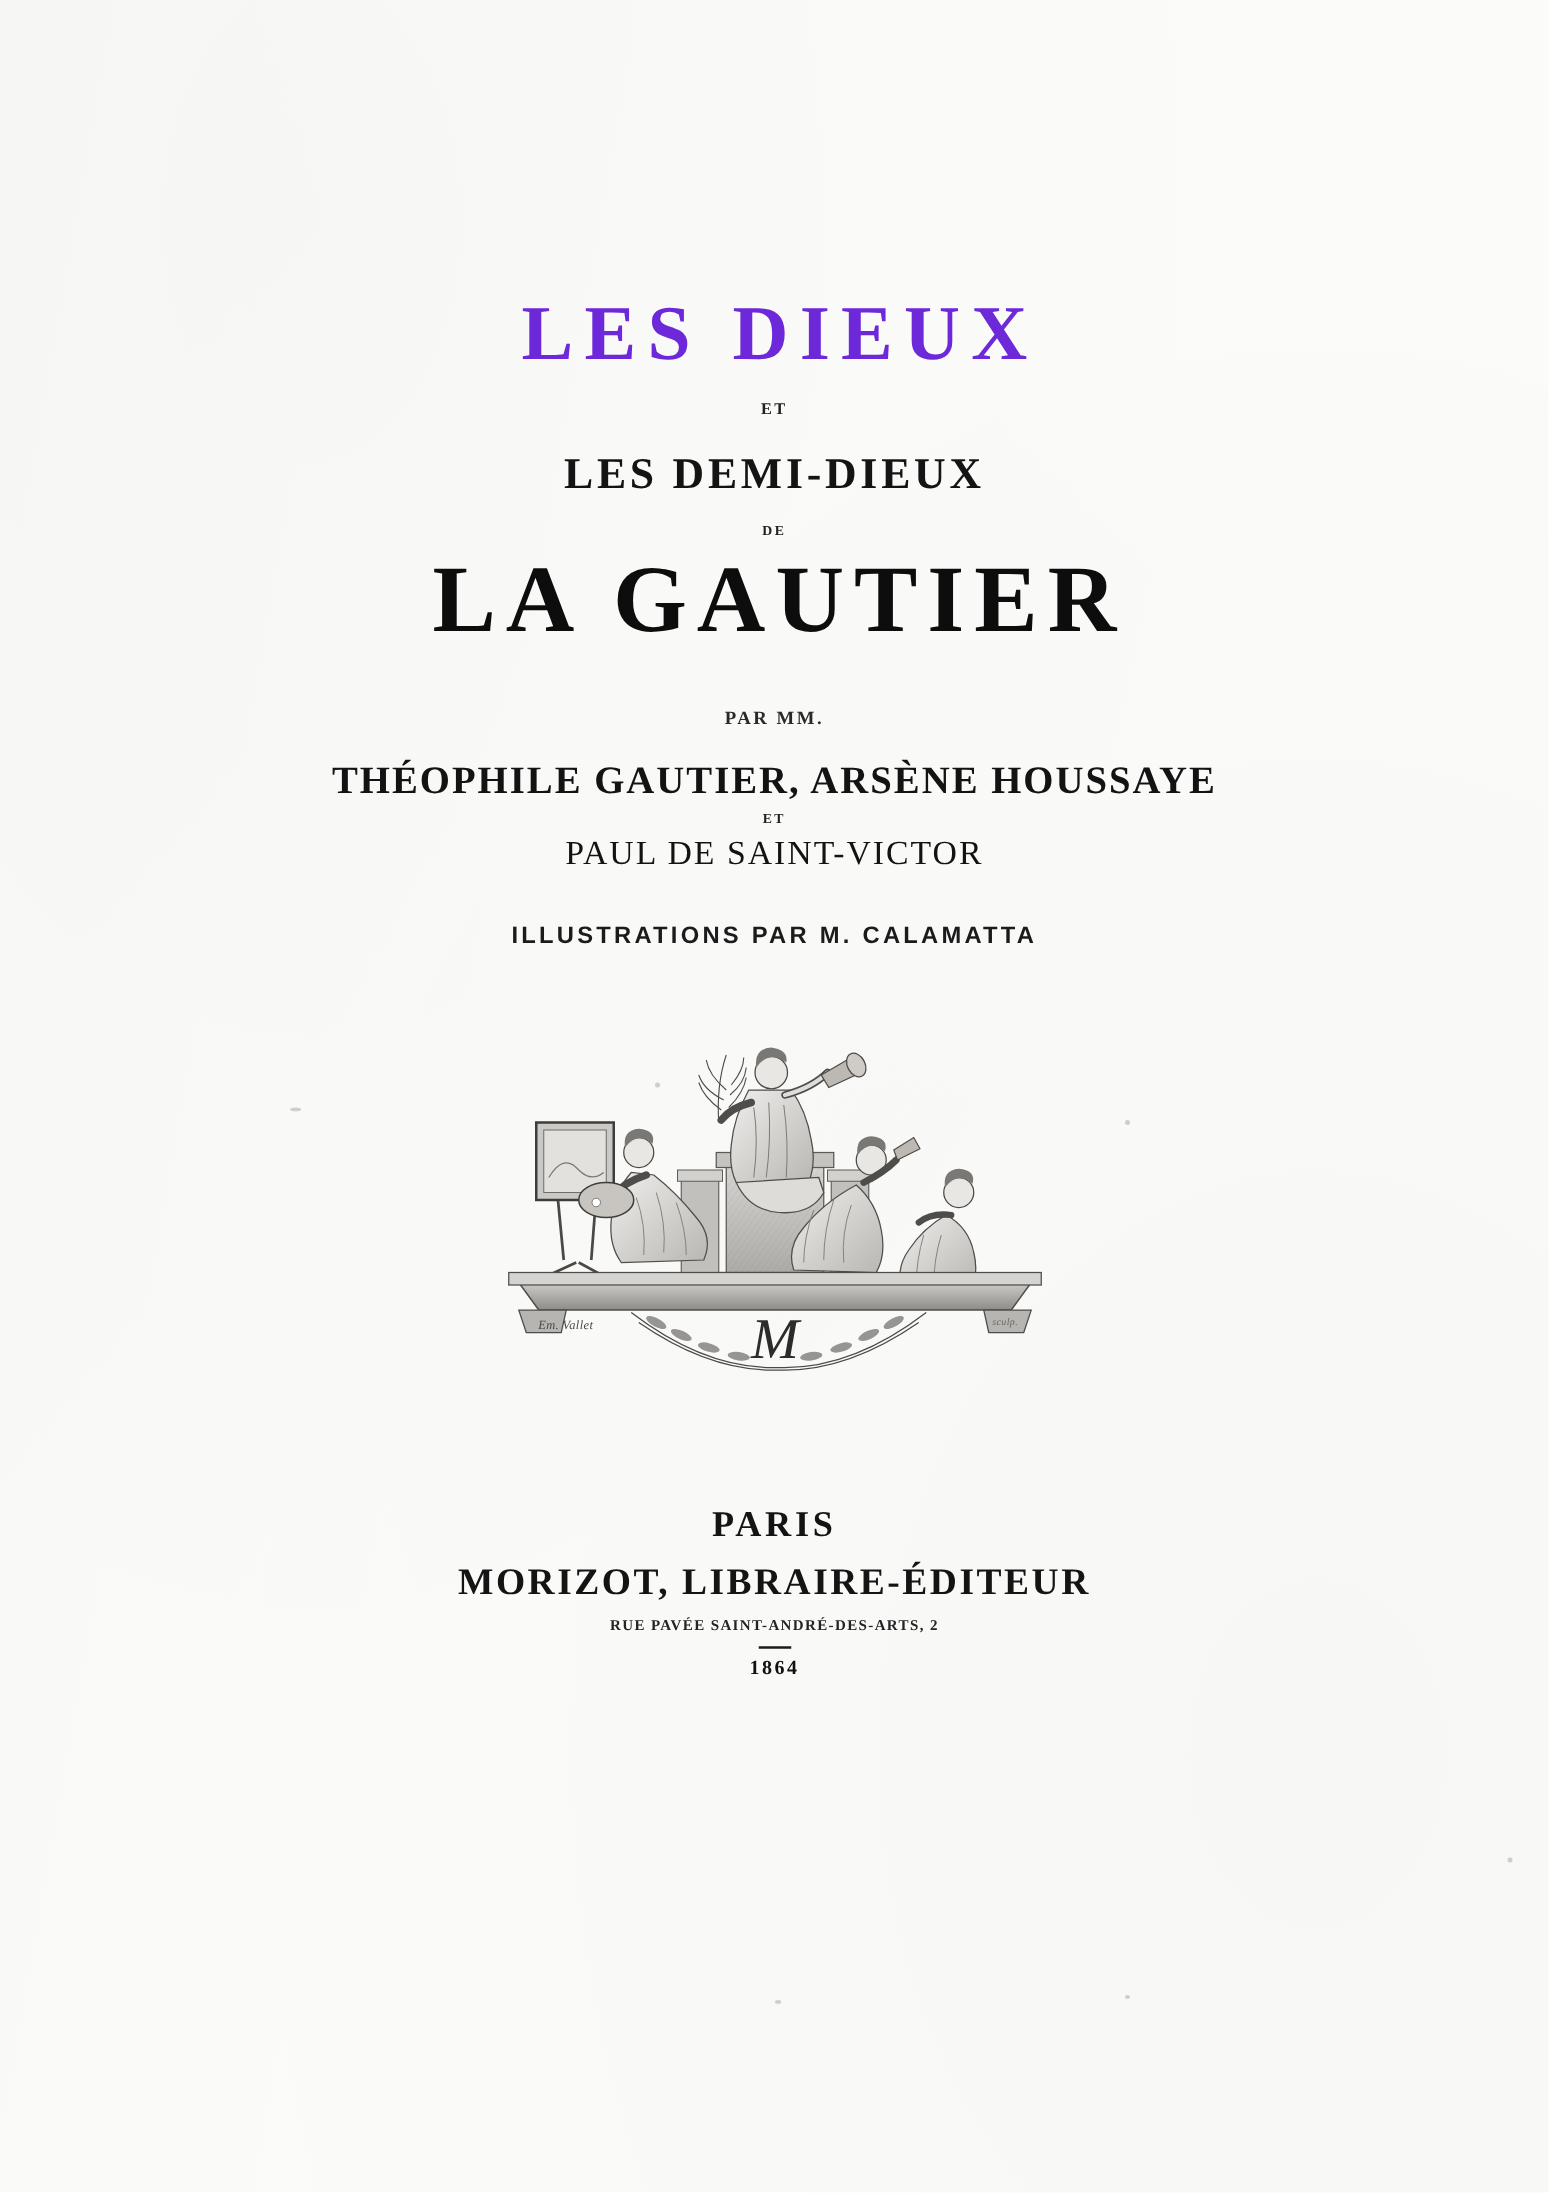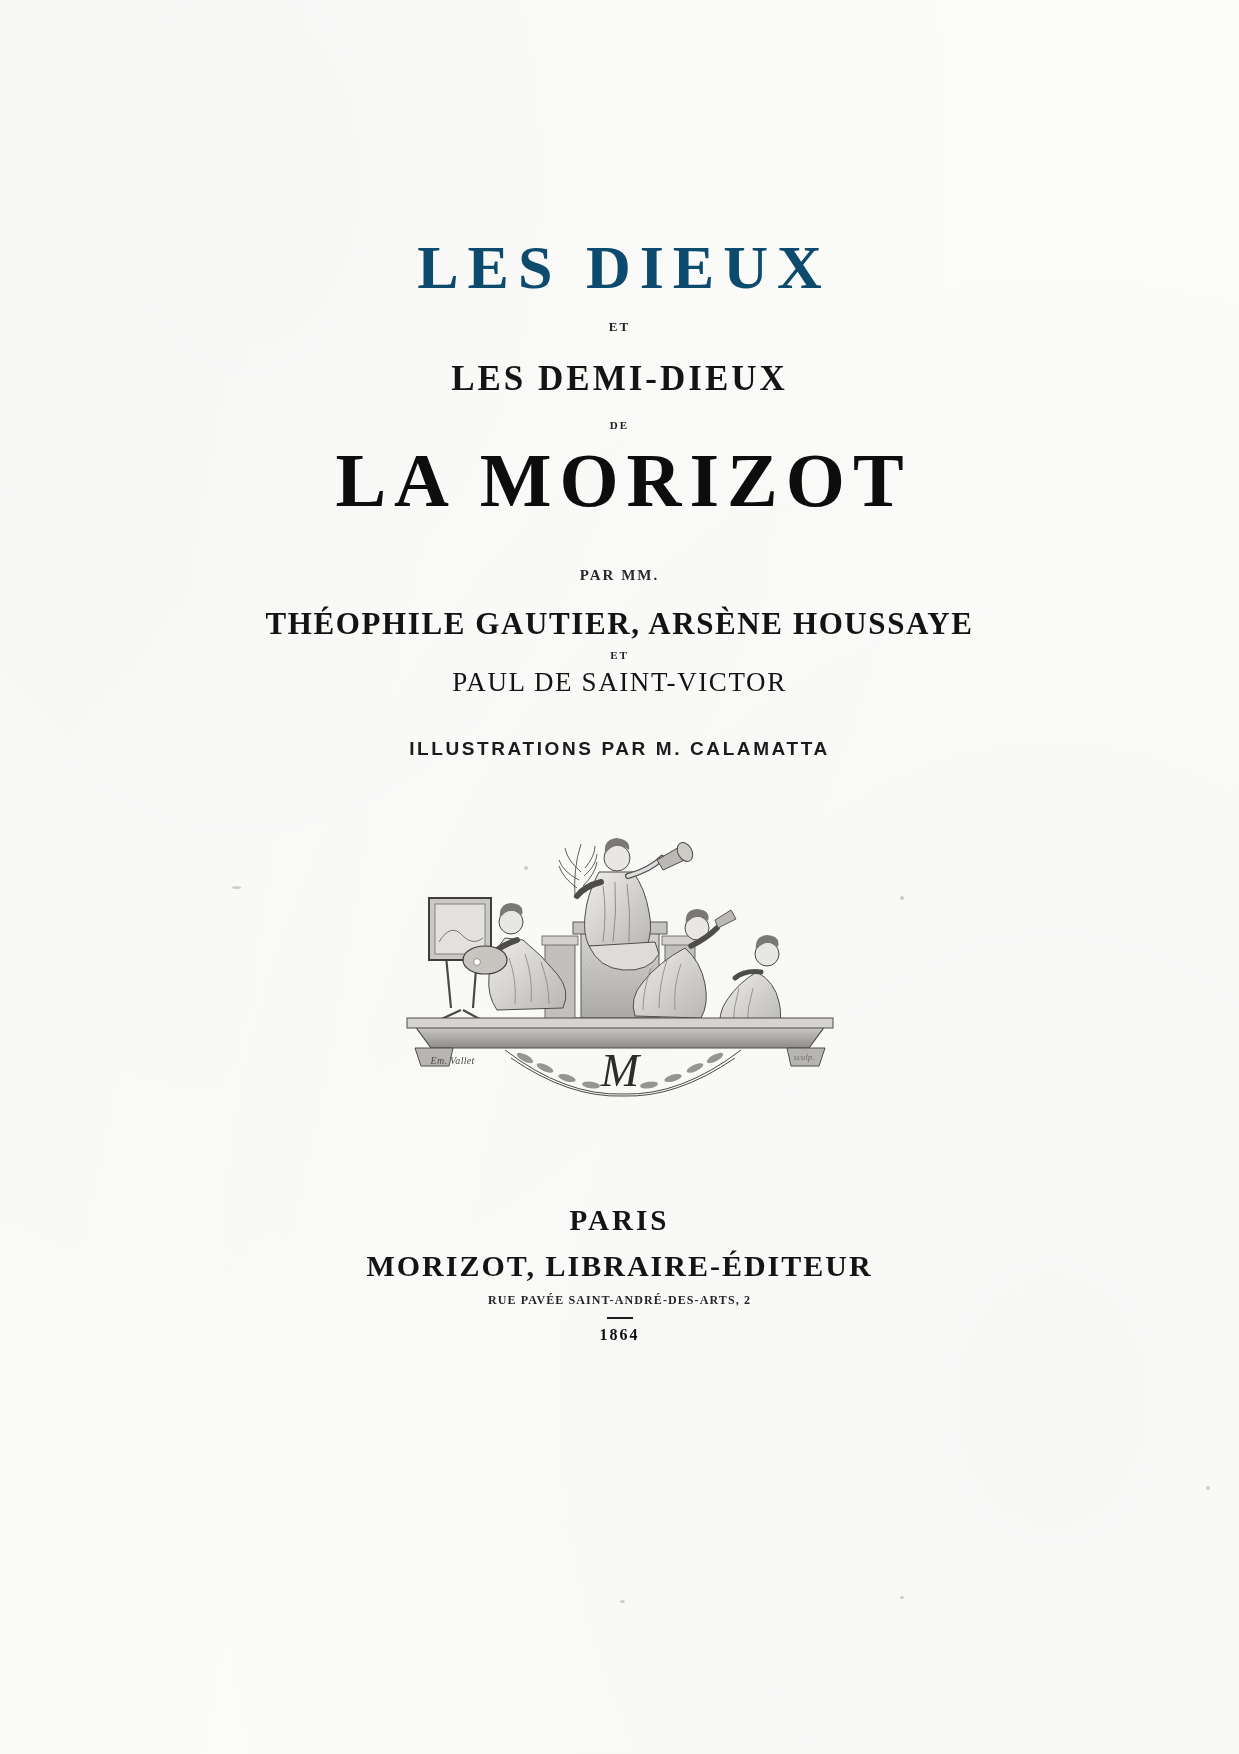--- a/index.html
+++ b/index.html
@@ -40,21 +40,21 @@
     align-items: center;
   }
 
   .title-main {
     margin-top: 236px;
     font-family: "Liberation Serif", serif;
     font-size: 62px;
     font-weight: 700;
     letter-spacing: 9px;
     line-height: 1;
-    color: #0c4a6e;
+    color: #6d28d9;
     text-indent: 9px;
   }
   .conn {
     font-size: 13px;
     letter-spacing: 2px;
     font-weight: 700;
     color: #222;
     margin-top: 21px;
   }
   .title-sub {
@@ -194,21 +194,21 @@
   <div class="speck" style="left:1206px;top:1486px;width:4px;height:4px;"></div>
   <div class="speck" style="left:620px;top:1600px;width:5px;height:3px;"></div>
   <div class="speck" style="left:900px;top:1596px;width:4px;height:3px;"></div>
 
   <div class="content">
 
     <div class="title-main">LES DIEUX</div>
     <div class="conn">ET</div>
     <div class="title-sub">LES DEMI-DIEUX</div>
     <div class="conn2">DE</div>
-    <div class="title-big">LA MORIZOT</div>
+    <div class="title-big">LA GAUTIER</div>
 
     <div class="by-line">PAR MM.</div>
     <div class="authors">THÉOPHILE GAUTIER, ARSÈNE HOUSSAYE</div>
     <div class="conn3">ET</div>
     <div class="authors2">PAUL DE SAINT-VICTOR</div>
 
     <div class="illustrations">ILLUSTRATIONS PAR M. CALAMATTA</div>
 
     <div class="vignette">
       <svg width="470" height="300" viewBox="0 0 470 300">

